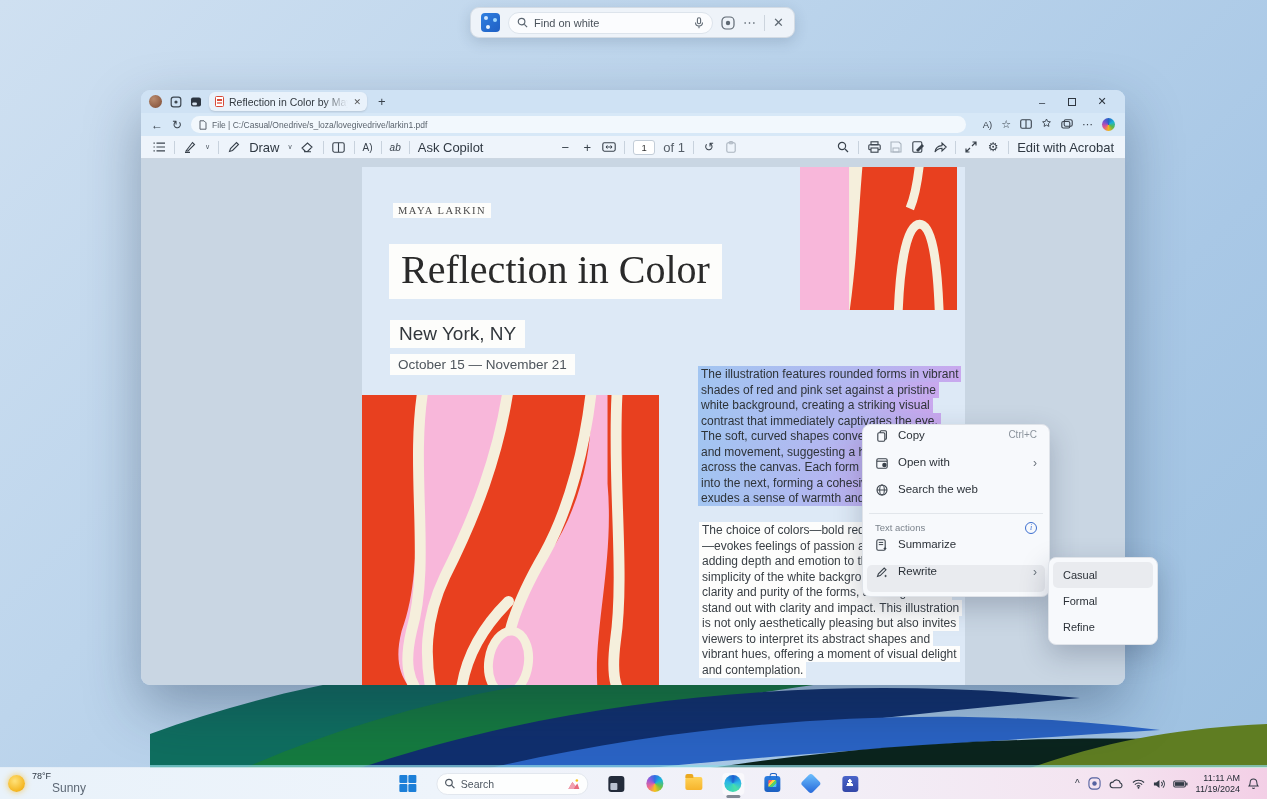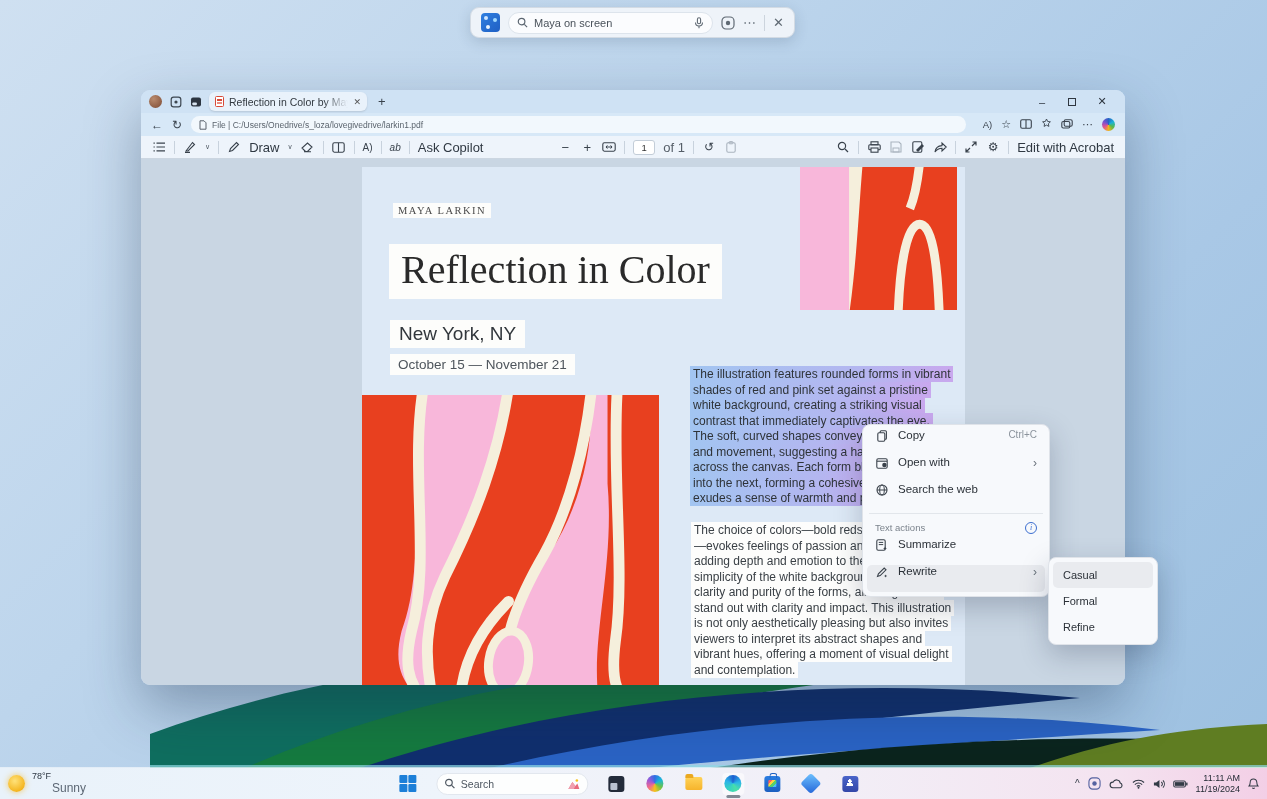--- a/index.html
+++ b/index.html
@@ -74,21 +74,21 @@
   .art-left { position:absolute; left:0; top:228px; width:297px; height:290px; }
   .author { position:absolute; left:31px; top:36px; font-family:"Liberation Serif", serif;
     font-size:10.5px; letter-spacing:1.5px; color:#4a4a4a; background:#fdfdfb; padding:2px 5px; }
   .doctitle { position:absolute; left:27px; top:77px; font-family:"Liberation Serif", serif;
     font-size:40px; color:#2a2a2a; background:#fdfdfb; padding:2px 12px 6px; font-weight:400; }
   .loc { position:absolute; left:28px; top:153px; font-size:19px; color:#32373c; background:#fdfdfb; padding:3px 9px; }
   .dates { position:absolute; left:28px; top:187px; font-size:13.5px; color:#4e555c; background:#fdfdfb; padding:3px 8px; }
   .para { position:absolute; width:250px; font-size:12px; line-height:12px; color:#2e3338; }
   .p1 { left:328px; top:201px; }
   .p2 { left:329px; top:357px; }
-  .para .ln { margin-bottom:3.5px; white-space:nowrap; }
+  .para .ln { margin-bottom:3.5px; white-space:nowrap;margin-left:8px; }
   .p1 .ln span { background:linear-gradient(90deg,#a2c5f1,#b4b6f0 65%,#c9a8ee); padding:1px 3px; }
   .p2 .ln span { background:#fdfdfc; padding:1px 3px; color:#3a4046; }
 
   
   .ctxmenu { position:absolute; left:862px; top:424px; width:188px; background:#f7f9fc;
     border:1px solid #dfe3e9; border-radius:8px; box-shadow:0 10px 28px rgba(30,45,70,.25);
     padding:4px; z-index:50; }
   .mi { height:27px; display:flex; align-items:flex-start; gap:9px; padding:0 8px; border-radius:5px;
     font-size:11.5px; color:#2b3138; }
   .mi.hov { background:#e9ebef; }
@@ -168,21 +168,21 @@
     <div class="appicon">
         <i></i>
         <i></i>
         <i></i>
       </div>
     <div class="findpill">
       <svg width="11" height="11" viewBox="0 0 12 12">
           <circle cx="5" cy="5" r="3.6" fill="none" stroke="#5b6570" stroke-width="1.3"></circle>
           <line x1="8" y1="8" x2="11" y2="11" stroke="#5b6570" stroke-width="1.3"></line>
         </svg>
-      <span class="ph">Maya on screen</span>
+      <span class="ph">Find on white</span>
       <svg width="10" height="12" viewBox="0 0 10 12">
           <rect x="3.4" y="0.8" width="3.2" height="6" rx="1.6" fill="none" stroke="#5f6973" stroke-width="1.1"></rect>
           <path d="M1.5 5.5 a3.5 3.5 0 0 0 7 0 M5 9 v2.2" fill="none" stroke="#5f6973" stroke-width="1.1"></path>
         </svg>
     </div>
     <svg width="14" height="14" viewBox="0 0 14 14" class="fb-ic">
         <rect x="1" y="1" width="12" height="12" rx="4" fill="none" stroke="#5f6973" stroke-width="1.2"></rect>
         <circle cx="7" cy="7" r="2.2" fill="#5f6973"></circle>
       </svg>
     <span class="fb-ic">⋯</span>
@@ -219,21 +219,21 @@
       </div>
     </div>
 
     <div class="addrbar">
       <span class="ab-ic">←</span>
       <span class="ab-ic">↻</span>
       <div class="urlpill">
         <svg width="8" height="10" viewBox="0 0 8 10">
             <path d="M1 0.8 h4 l2 2 v6.4 h-6 z" fill="none" stroke="#5a636d" stroke-width="1"></path>
           </svg>
-        <span>File | C:/Users/Onedrive/s_loza/lovegivedrive/larkin1.pdf</span>
+        <span>File | C:/Casual/Onedrive/s_loza/lovegivedrive/larkin1.pdf</span>
       </div>
       <div class="ab-right">
         <span class="ab-ic" style="font-size:9.5px;">A)</span>
         <span class="ab-ic">☆</span>
         <span class="ab-ic">
           <svg width="12" height="10" viewBox="0 0 12 10">
               <rect x="0.7" y="0.7" width="10.6" height="8.6" rx="1.5" fill="none" stroke="#39424c" stroke-width="1.1"></rect>
               <line x1="6" y1="1" x2="6" y2="9" stroke="#39424c" stroke-width="1.1"></line>
             </svg>
         </span>

